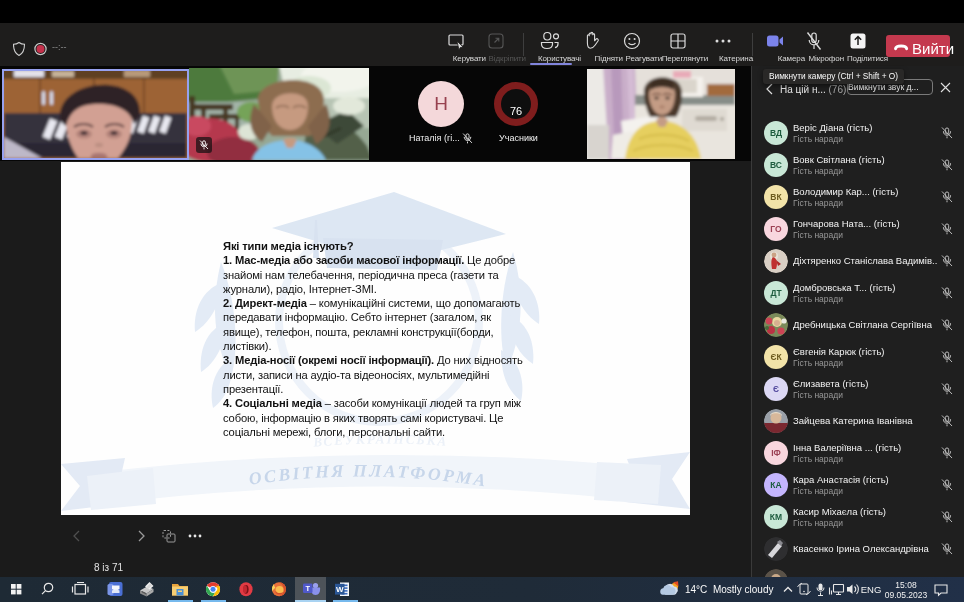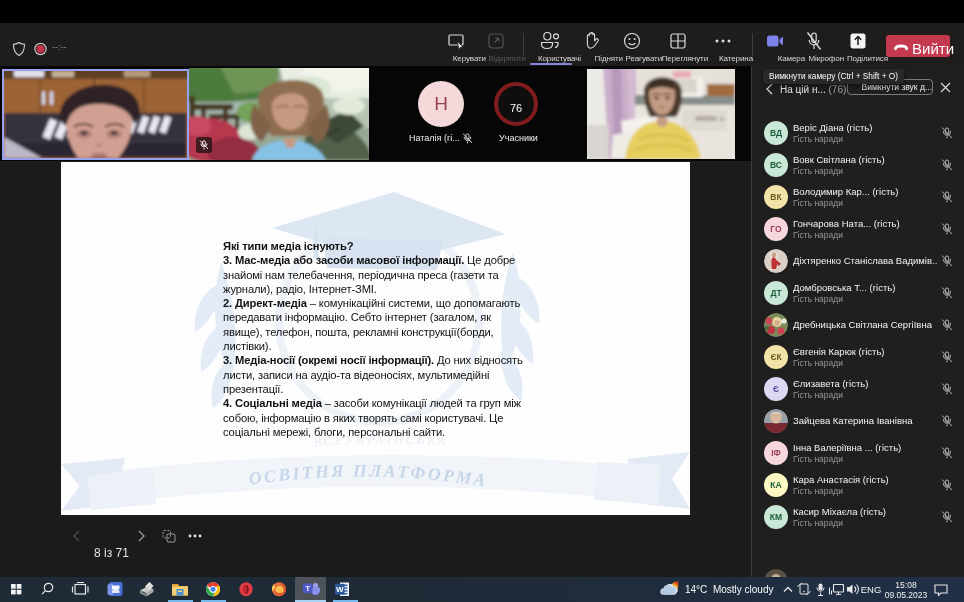--- a/index.html
+++ b/index.html
@@ -215,21 +215,21 @@
     <div class="abs" style="left:418px;top:15px;width:46px;height:46px;border-radius:50%;background:#f4d8da;text-align:center;line-height:46px;font-size:19px;color:#97414f;font-weight:500">Н</div>
     <div class="abs" style="left:409px;top:67px;font-size:9px;color:#f0f0f0">Наталія (гі...</div>
     <svg class="abs" style="left:462px;top:67px" width="11" height="11" viewBox="0 0 10 10">
         <g stroke="#dedede" fill="none" stroke-width="0.9">
           <rect x="3.6" y="0.8" width="2.8" height="5" rx="1.4"></rect>
           <path d="M2 3.5 C2 8 8 8 8 3.5 M5 7.8 L5 9.4"></path>
           <path d="M1 0.5 L9 9"></path>
         </g>
       </svg>
 
-    <div class="abs" style="left:494px;top:16px;width:44px;height:44px;border-radius:50%;background:#0e0e0e;border:4px solid #7f1d1d;text-align:center;line-height:44px;font-size:11px;color:#fff">76</div>
+    <div class="abs" style="left:494px;top:16px;width:44px;height:44px;border-radius:50%;background:#0e0e0e;border:7px solid #7f1d1d;text-align:center;line-height:44px;font-size:11px;color:#fff">76</div>
     <div class="abs" style="left:499px;top:67px;font-size:9px;color:#f0f0f0">Учасники</div>
 
     <div class="abs" style="left:587px;top:3px;width:148px;height:90px;background:#ddd6d0;overflow:hidden">
       <svg width="148" height="90" viewBox="0 0 148 90">
         <defs>
             <filter id="b3" x="-20%" y="-20%" width="140%" height="140%">
               <feGaussianBlur stdDeviation="1.4"></feGaussianBlur>
             </filter>
           </defs>
         <g filter="url(#b3)">
@@ -265,21 +265,21 @@
       </svg>
     </div>
   </div>
   </div>
   <div class="abs" id="panel">
 
     <svg class="abs" style="left:13px;top:17px" width="10" height="12" viewBox="0 0 10 12">
       <path d="M7 1 L2 6 L7 11" fill="none" stroke="#e0e0e0" stroke-width="1.2"></path>
     </svg>
     <div class="abs" style="left:28px;top:18px;font-size:10px;color:#e8e8e8;white-space:nowrap">На цій н...  <span style="color:#a8a8a8">(76)</span></div>
-    <div class="abs" style="left:95px;top:13px;width:86px;height:16px;border:1px solid #7a7a7a;border-radius:4px;font-size:8.5px;color:#ededed;text-align:right;line-height:15px;white-space:nowrap">Вимкнути звук д...</div>
+    <div class="abs" style="left:95px;top:13px;width:86px;height:16px;border:1px solid #7a7a7a;border-radius:4px;font-size:8.5px;color:#ededed;text-align:left;line-height:15px;white-space:nowrap">Вимкнути звук д...</div>
     <svg class="abs" style="left:188px;top:16px" width="11" height="11" viewBox="0 0 11 11">
       <path d="M1 1 L10 10 M10 1 L1 10" stroke="#e0e0e0" stroke-width="1.1" fill="none"></path>
     </svg>
 
     <div class="abs" style="left:11px;top:3px;height:15px;background:#292827;border-radius:3px;font-size:8.3px;color:#fafafa;line-height:15px;padding:0 6px;white-space:nowrap;box-shadow:0 2px 5px rgba(0,0,0,.5)">Вимкнути камеру (Ctrl + Shift + O)</div>
     <div class="row" style="top:51px">
       <div class="av" style="background:#c8e7d6;color:#1d5c3e">ВД</div>
       <div class="nm">Веріс Діана (гість)</div>
       <div class="sub">Гість наради</div>
       <svg class="rmic" width="12" height="12" viewBox="0 0 10 10">
@@ -421,35 +421,50 @@
       <div class="sub">Гість наради</div>
       <svg class="rmic" width="12" height="12" viewBox="0 0 10 10">
         <g stroke="#c2c2c2" fill="none" stroke-width="0.8">
           <rect x="3.6" y="0.8" width="2.8" height="5" rx="1.4"></rect>
           <path d="M2 3.5 C2 8 8 8 8 3.5 M5 7.8 L5 9.4"></path>
           <path d="M0.8 0.4 L9.2 9.2"></path>
         </g>
       </svg>
     </div>
     <div class="row" style="top:403px">
-      <div class="av" style="background:#fef9c3;color:#1d5c3e">КА</div>
+      <div class="av" style="background:#c4b5fd;color:#1d5c3e">КА</div>
       <div class="nm">Кара Анастасія (гість)</div>
       <div class="sub">Гість наради</div>
       <svg class="rmic" width="12" height="12" viewBox="0 0 10 10">
         <g stroke="#c2c2c2" fill="none" stroke-width="0.8">
           <rect x="3.6" y="0.8" width="2.8" height="5" rx="1.4"></rect>
           <path d="M2 3.5 C2 8 8 8 8 3.5 M5 7.8 L5 9.4"></path>
           <path d="M0.8 0.4 L9.2 9.2"></path>
         </g>
       </svg>
     </div>
     <div class="row" style="top:435px">
       <div class="av" style="background:#c8e7d6;color:#1d5c3e">КМ</div>
       <div class="nm">Касир Міхаєла (гість)</div>
       <div class="sub">Гість наради</div>
+      <svg class="rmic" width="12" height="12" viewBox="0 0 10 10">
+        <g stroke="#c2c2c2" fill="none" stroke-width="0.8">
+          <rect x="3.6" y="0.8" width="2.8" height="5" rx="1.4"></rect>
+          <path d="M2 3.5 C2 8 8 8 8 3.5 M5 7.8 L5 9.4"></path>
+          <path d="M0.8 0.4 L9.2 9.2"></path>
+        </g>
+      </svg>
+    </div>
+    <div class="row" style="top:467px">
+      <svg class="av" style="left:12px;top:4px" width="24" height="24" viewBox="0 0 24 24">
+        <circle cx="12" cy="12" r="12" fill="#2e2e30"></circle>
+        <path d="M4 18 L14 6 L18 9 L8 21 Z" fill="#d8d8dc"></path>
+        <path d="M13 5 L16 3 L19 6 L17 9 Z" fill="#8a8a90"></path>
+      </svg>
+      <div class="nm1">Квасенко Ірина Олександрівна</div>
       <svg class="rmic" width="12" height="12" viewBox="0 0 10 10">
         <g stroke="#c2c2c2" fill="none" stroke-width="0.8">
           <rect x="3.6" y="0.8" width="2.8" height="5" rx="1.4"></rect>
           <path d="M2 3.5 C2 8 8 8 8 3.5 M5 7.8 L5 9.4"></path>
           <path d="M0.8 0.4 L9.2 9.2"></path>
         </g>
       </svg>
     </div>
     <div class="row" style="top:499px">
       <svg class="av" style="left:12px;top:4px" width="24" height="24" viewBox="0 0 24 24">
@@ -480,21 +495,21 @@
       <path d="M629 290 L566 297 L574 318 L564 340 L629 347 L611 317 Z" fill="#e3eaf5"></path>
       <path d="M26 314 L92 306 L95 342 L30 348 Z" fill="#ecf1f8"></path>
       <path d="M536 300 L600 303 L597 342 L533 338 Z" fill="#ecf1f8"></path>
       <path id="arcu" d="M 200 292 Q 314 272 440 290" fill="none"></path>
       <text font-size="13" fill="#ecf1f8" font-style="italic" font-weight="bold" font-family="Liberation Serif,serif" letter-spacing="2"><textPath href="#arcu" startOffset="50%" text-anchor="middle">ВСЕУКРАЇНСЬКА</textPath></text>
       <path id="arcw" d="M 170 326 Q 305 302 445 328" fill="none"></path>
       <text font-size="17.5" fill="#c7d6ea" font-style="italic" font-weight="bold" font-family="Liberation Serif,serif" letter-spacing="2.5"><textPath href="#arcw" startOffset="50%" text-anchor="middle">ОСВІТНЯ ПЛАТФОРМА</textPath></text>
     </svg>
     <div class="abs" style="left:162px;top:77px;font-size:11.2px;line-height:14.3px;color:#111;letter-spacing:-0.15px">
       <b>Які типи медіа існують?</b><br>
-      <b>3. Мас-медіа або засоби масової інформації.</b> Це добре<br>
+      <b>1. Мас-медіа або засоби масової інформації.</b> Це добре<br>
       знайомі нам телебачення, періодична преса (газети та<br>
       журнали), радіо, Інтернет-ЗМІ.<br>
       <b>2. Директ-медіа</b> – комунікаційні системи, що допомагають<br>
       передавати інформацію. Себто інтернет (загалом, як<br>
       явище), телефон, пошта, рекламні конструкції(борди,<br>
       листівки).<br>
       <b>3. Медіа-носії (окремі носії інформації).</b> До них відносять<br>
       листи, записи на аудіо-та відеоносіях, мультимедійні<br>
       презентації.<br>
       <b>4. Соціальні медіа</b> – засоби комунікації людей та груп між<br>
@@ -509,21 +524,21 @@
     <g stroke="#9a9a9a" fill="none" stroke-width="1">
       <rect x="93" y="1.5" width="7.5" height="7.5" rx="1" stroke-dasharray="2 1.4"></rect>
       <rect x="97" y="5" width="8" height="8" rx="1"></rect>
     </g>
     <g fill="#e8e8e8">
       <circle cx="120" cy="7" r="1.4"></circle>
       <circle cx="125" cy="7" r="1.4"></circle>
       <circle cx="130" cy="7" r="1.4"></circle>
     </g>
   </svg>
-  <div class="abs" style="left:94px;top:546px;font-size:12px;color:#e2e2e2">8 із 71</div>
+  <div class="abs" style="left:94px;top:562px;font-size:10px;color:#e2e2e2">8 із 71</div>
   <div class="abs" id="taskbar">
     <div class="abs" style="left:295px;top:0;width:31px;height:25px;background:#4d5359"></div>
     <svg class="abs" style="left:0;top:0" width="964" height="25" viewBox="0 0 964 25">
 
       <g fill="#f2f2f2">
         <rect x="11" y="7" width="4.7" height="4.7"></rect>
         <rect x="16.7" y="7" width="4.7" height="4.7"></rect>
         <rect x="11" y="12.7" width="4.7" height="4.7"></rect>
         <rect x="16.7" y="12.7" width="4.7" height="4.7"></rect>
       </g>

